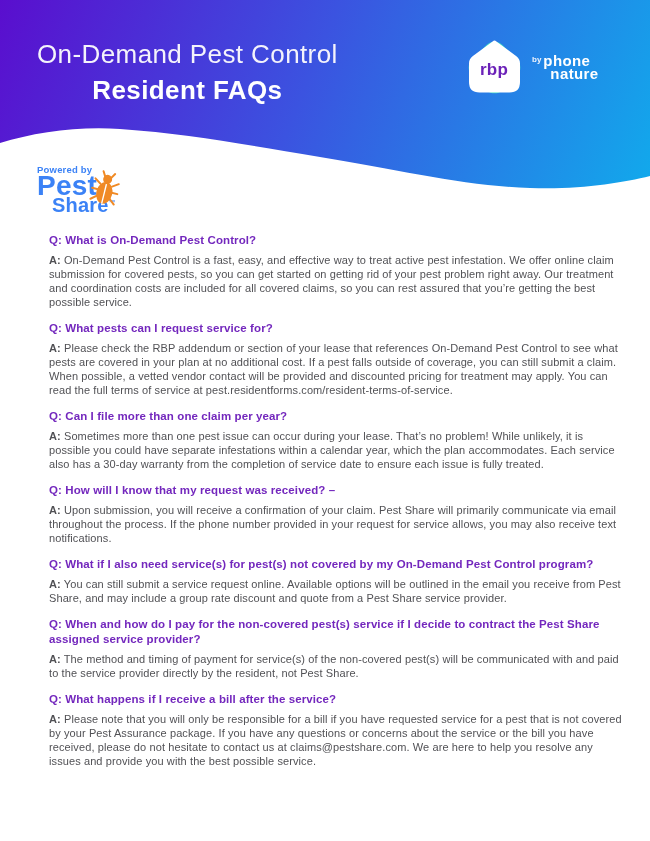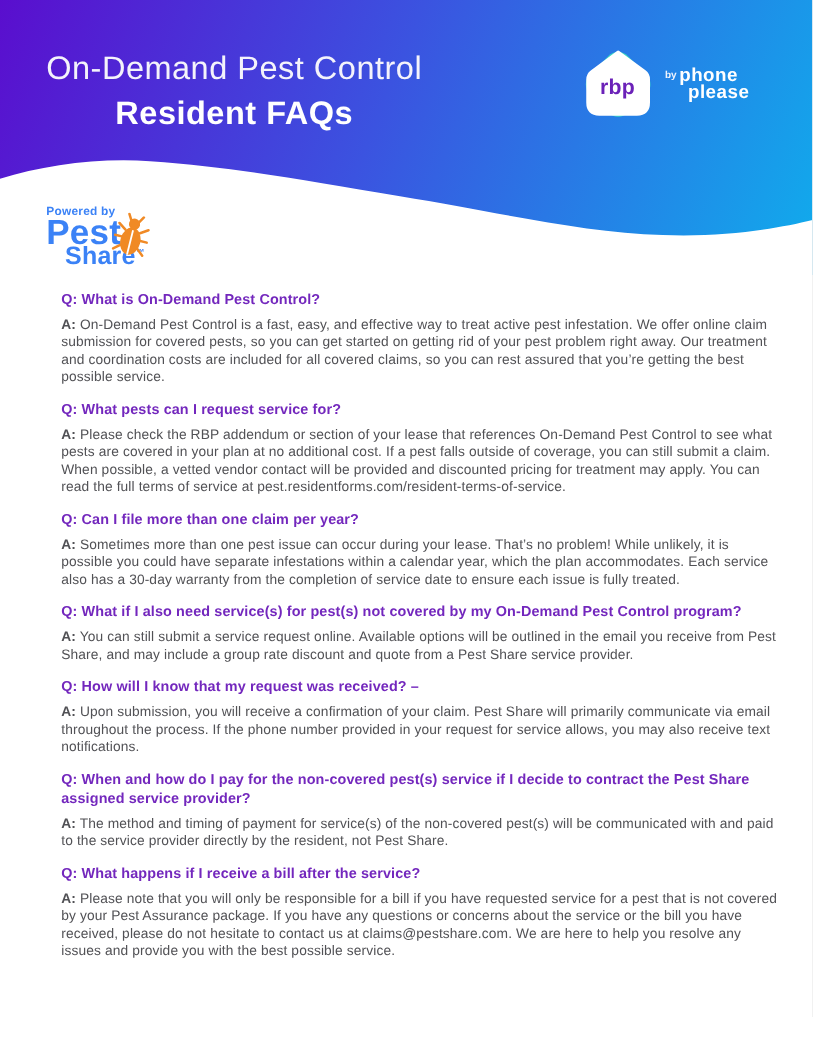--- a/index.html
+++ b/index.html
@@ -92,21 +92,21 @@
         <div class="rbp-diamond"></div>
         <svg class="rbp-house" width="53" height="54" viewBox="0 0 53 54">
           <path d="M26.5 2 L47.5 17.5 Q50.5 19.8 50.5 23.5 L50.5 42 Q50.5 51 41.5 51 L11.5 51 Q2.5 51 2.5 42 L2.5 23.5 Q2.5 19.8 5.5 17.5 Z" fill="#ffffff" stroke="#ffffff" stroke-width="3" stroke-linejoin="round"></path>
         </svg>
         <div class="rbp-text">rbp</div>
       </div>
       <div class="byline">
         <span class="by">by</span>
         <div class="sn">
           <span class="sn-1">phone</span>
-          <span class="sn-2">please</span>
+          <span class="sn-2">nature</span>
         </div>
       </div>
     </div>
 
     <svg class="wave" viewBox="0 0 650 100" preserveAspectRatio="none">
       <path d="M0,23 C35,12 80,6 120,9 C190,14 240,24 320,37 C400,50 465,66 530,68 C578,70 622,63 650,56 L650,100 L0,100 Z" fill="#ffffff"></path>
     </svg>
   </div>
 
   <div class="pestshare">
@@ -144,27 +144,27 @@
 
     <section class="faq">
       <h3 class="faq-q">Q: Can I file more than one claim per year?</h3>
       <p class="faq-a"><strong class="a-prefix">A:</strong><span> Sometimes more than one pest issue can occur during your lease. That’s no problem! While unlikely, it is possible you could have separate infestations within a calendar year, which the plan accommodates. Each service also has a 30-day warranty from the completion of service date to ensure each issue is fully treated.</span></p>
     </section>
 
     <section class="faq">
     </section>
 
     <section class="faq">
-      <h3 class="faq-q">Q: What if I also need service(s) for pest(s) not covered by my On-Demand Pest Control program?</h3>
-      <p class="faq-a"><strong class="a-prefix">A:</strong><span> You can still submit a service request online. Available options will be outlined in the email you receive from Pest Share, and may include a group rate discount and quote from a Pest Share service provider.</span></p>
+      <h3 class="faq-q">Q: How will I know that my request was received? –</h3>
+      <p class="faq-a"><strong class="a-prefix">A:</strong><span> Upon submission, you will receive a confirmation of your claim. Pest Share will primarily communicate via email throughout the process. If the phone number provided in your request for service allows, you may also receive text notifications.</span></p>
     </section>
 
     <section class="faq">
-      <h3 class="faq-q">Q: How will I know that my request was received? –</h3>
-      <p class="faq-a"><strong class="a-prefix">A:</strong><span> Upon submission, you will receive a confirmation of your claim. Pest Share will primarily communicate via email throughout the process. If the phone number provided in your request for service allows, you may also receive text notifications.</span></p>
+      <h3 class="faq-q">Q: What if I also need service(s) for pest(s) not covered by my On-Demand Pest Control program?</h3>
+      <p class="faq-a"><strong class="a-prefix">A:</strong><span> You can still submit a service request online. Available options will be outlined in the email you receive from Pest Share, and may include a group rate discount and quote from a Pest Share service provider.</span></p>
     </section>
 
     <section class="faq">
       <h3 class="faq-q">Q: When and how do I pay for the non-covered pest(s) service if I decide to contract the Pest Share assigned service provider?</h3>
       <p class="faq-a"><strong class="a-prefix">A:</strong><span> The method and timing of payment for service(s) of the non-covered pest(s) will be communicated with and paid to the service provider directly by the resident, not Pest Share.</span></p>
     </section>
 
     <section class="faq">
       <h3 class="faq-q">Q: What happens if I receive a bill after the service?</h3>
       <p class="faq-a"><strong class="a-prefix">A:</strong><span> Please note that you will only be responsible for a bill if you have requested service for a pest that is not covered by your Pest Assurance package. If you have any questions or concerns about the service or the bill you have received, please do not hesitate to contact us at claims@pestshare.com. We are here to help you resolve any issues and provide you with the best possible service.</span></p>

